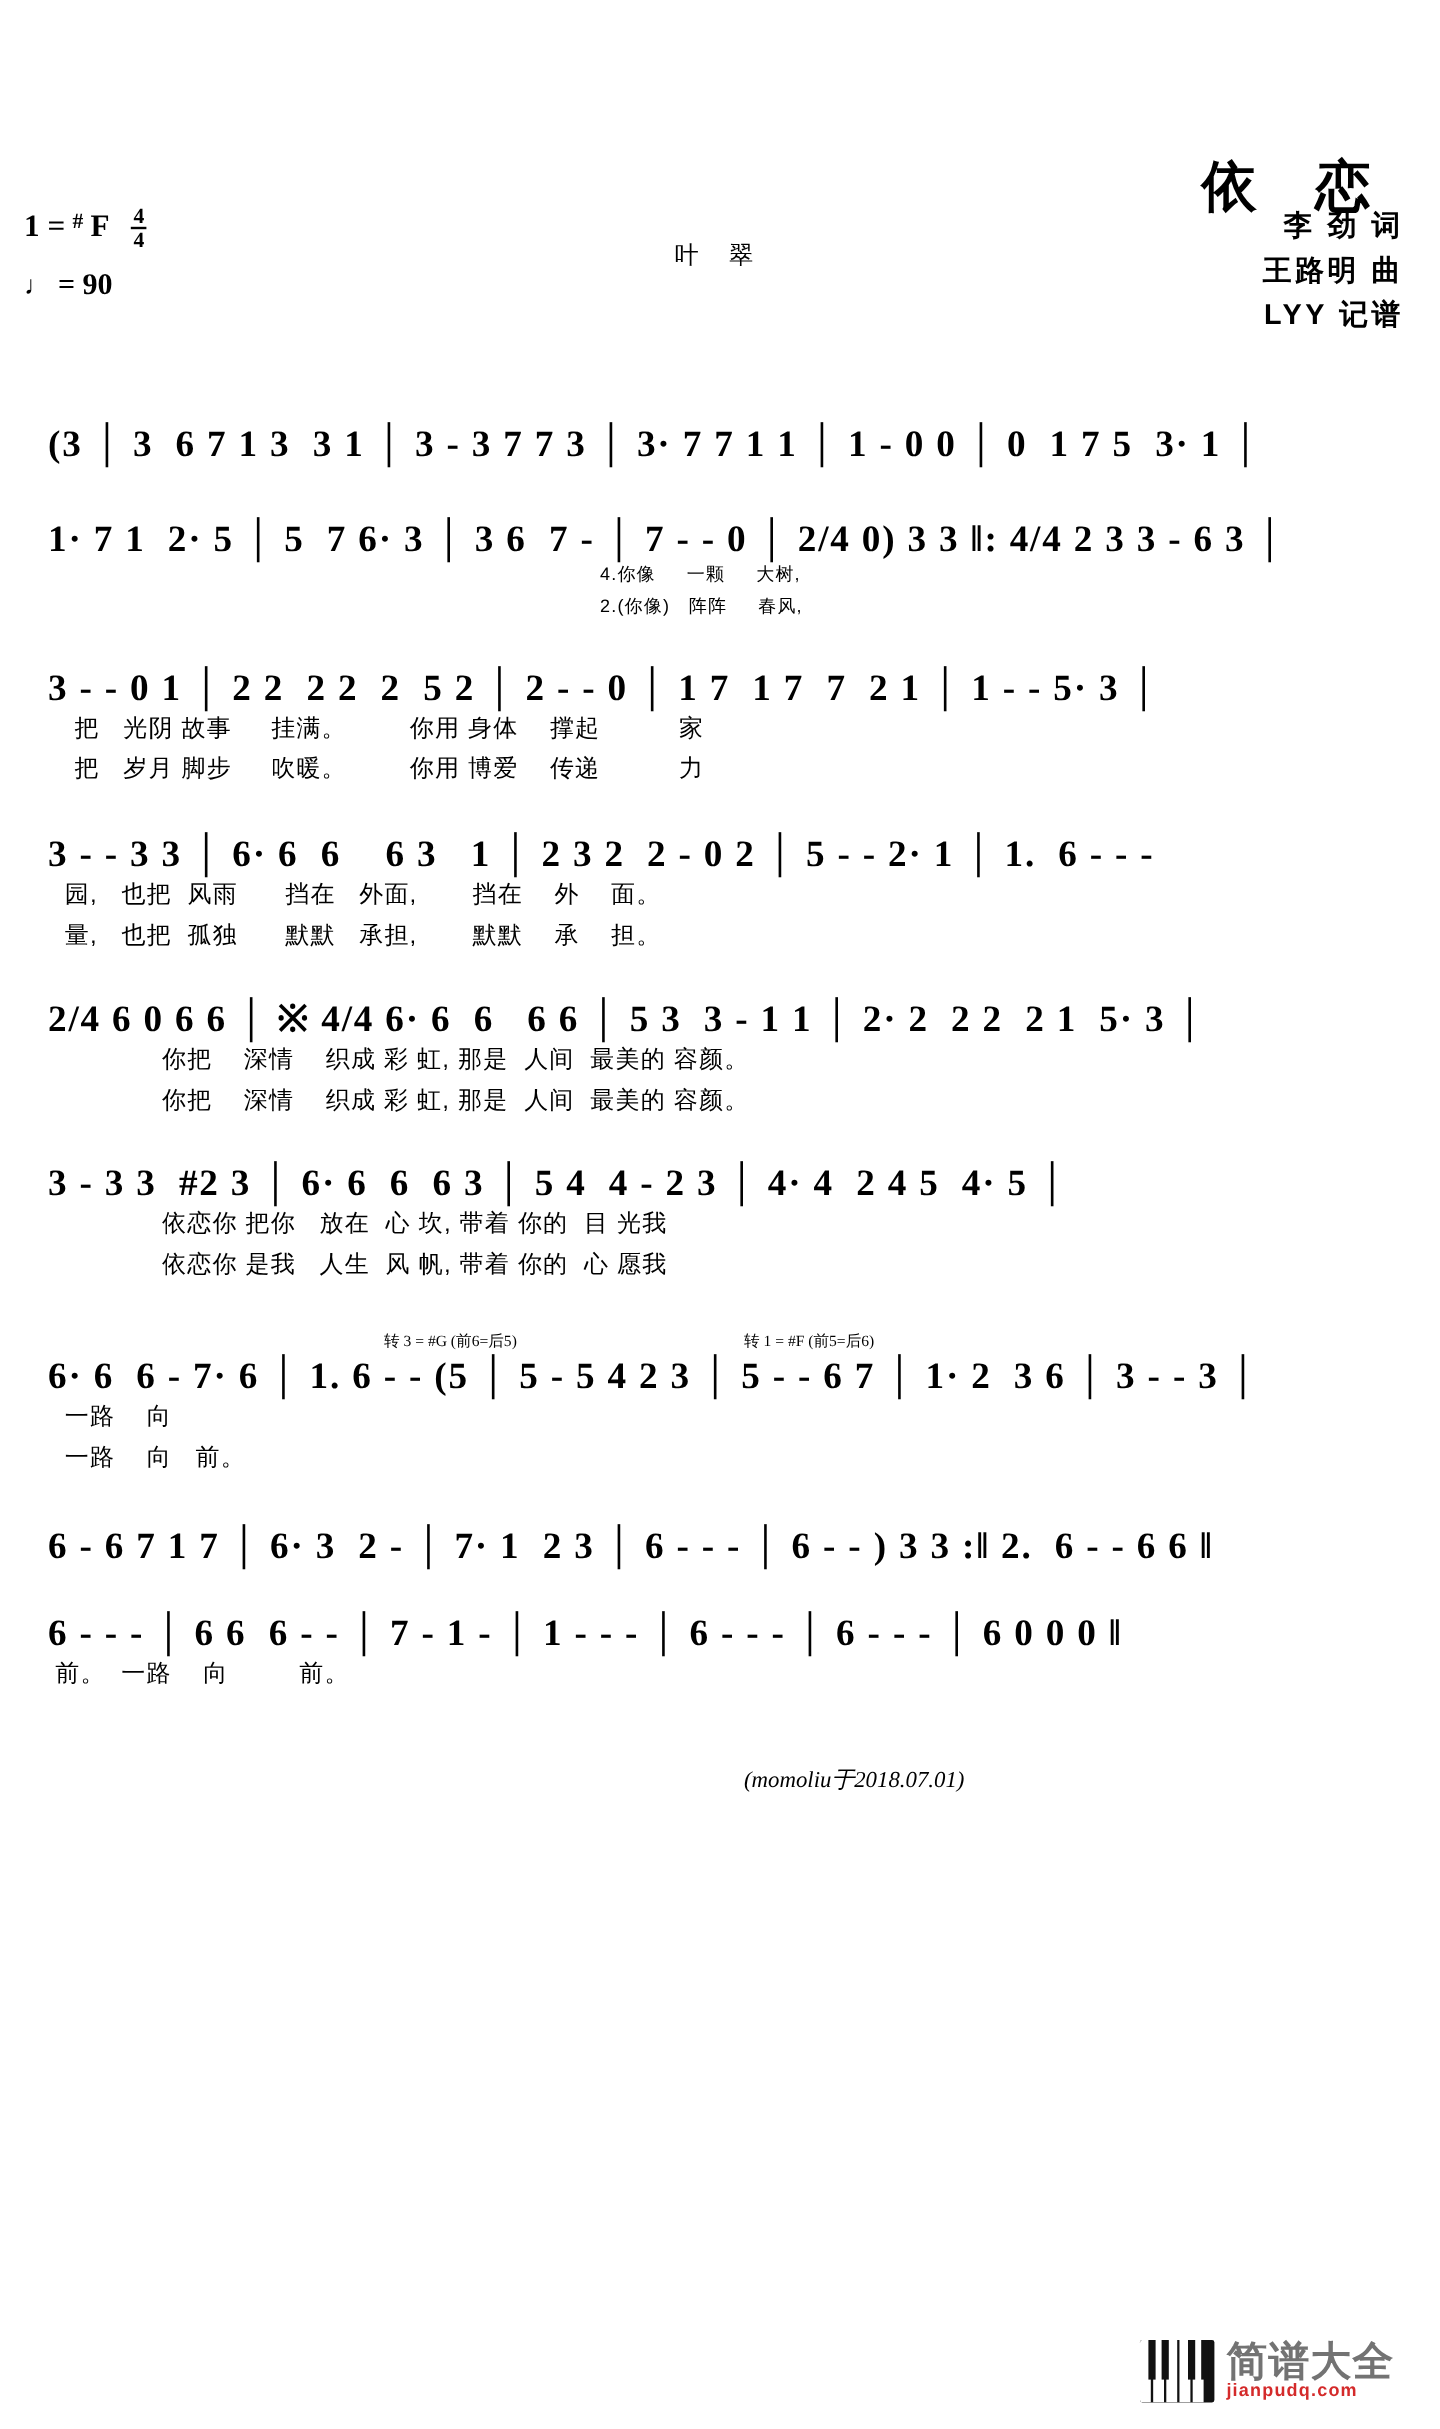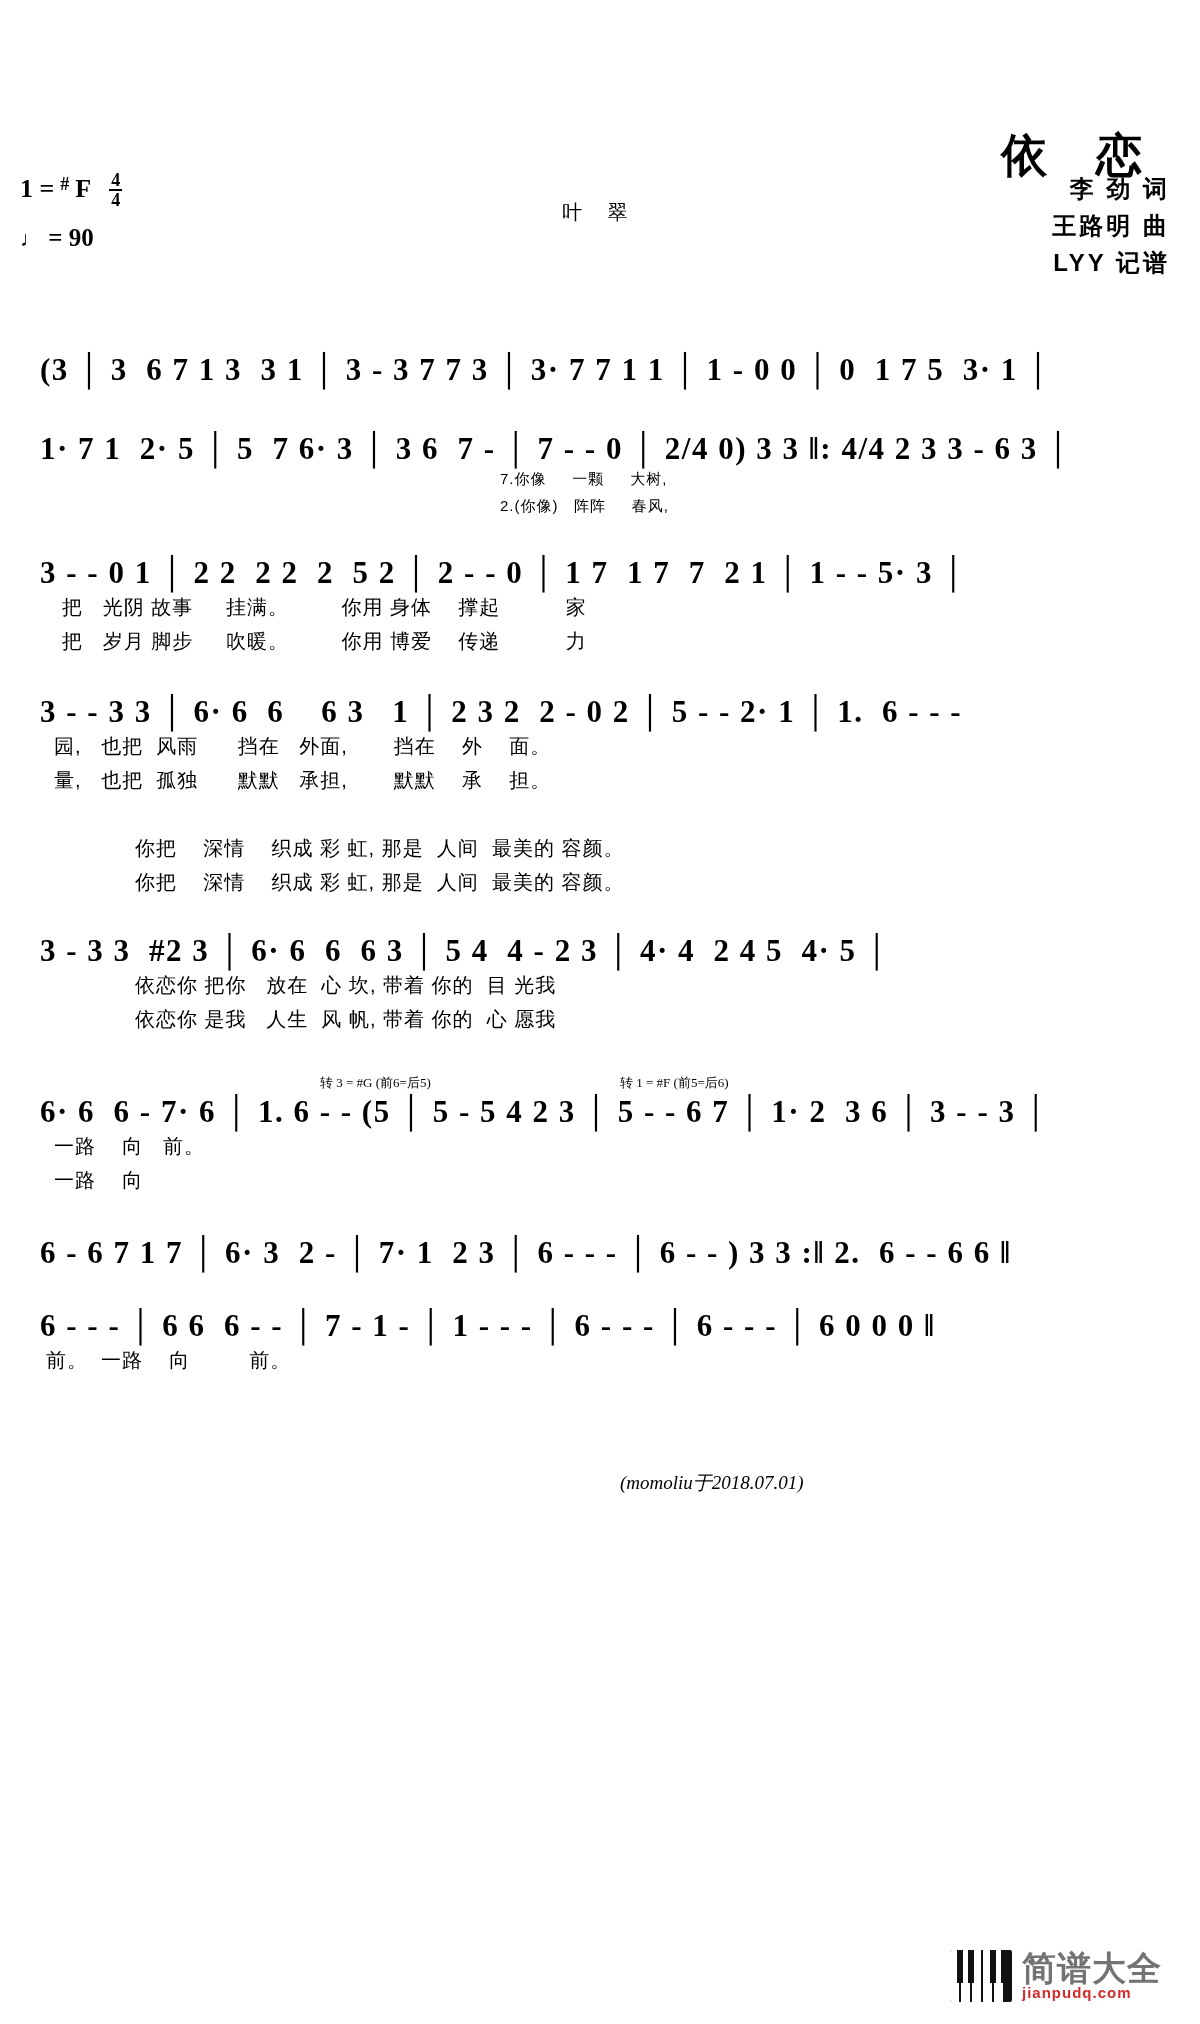--- a/index.html
+++ b/index.html
@@ -162,55 +162,56 @@
       <div>LYY 记谱</div>
     </div>
   </div>
 
   <div class="line" style="margin-top:18px;">
     <div class="notes">(3 │ 3  6 7 1 3  3 1 │ 3 - 3 7 7 3 │ 3· 7 7 1 1 │ 1 - 0 0 │ 0  1 7 5  3· 1 │</div>
   </div>
 
   <div class="line" style="margin-top:48px;">
     <div class="notes">1· 7 1  2· 5 │ 5  7 6· 3 │ 3 6  7 - │ 7 - - 0 │ 2/4 0) 3 3 ‖: 4/4 2 3 3 - 6 3 │</div>
-    <div class="lyrics small" style="margin-left:460px;">7.你像     一颗     大树,</div>
+    <div class="lyrics small" style="margin-left:460px;">4.你像     一颗     大树,</div>
     <div class="lyrics small" style="margin-left:460px;">2.(你像)   阵阵     春风,</div>
   </div>
 
   <div class="line" style="margin-top:40px;">
     <div class="notes">3 - - 0 1 │ 2 2  2 2  2  5 2 │ 2 - - 0 │ 1 7  1 7  7  2 1 │ 1 - - 5· 3 │</div>
     <div class="lyrics" style="margin-left:22px;">把   光阴 故事     挂满。        你用 身体    撑起          家</div>
     <div class="lyrics" style="margin-left:22px;">把   岁月 脚步     吹暖。        你用 博爱    传递          力</div>
   </div>
 
   <div class="line" style="margin-top:40px;">
     <div class="notes">3 - - 3 3 │ 6· 6  6    6 3   1 │ 2 3 2  2 - 0 2 │ 5 - - 2· 1 │ 1.  6 - - -</div>
     <div class="lyrics" style="margin-left:14px;">园,   也把  风雨      挡在   外面,       挡在    外    面。</div>
     <div class="lyrics" style="margin-left:14px;">量,   也把  孤独      默默   承担,       默默    承    担。</div>
   </div>
 
   <div class="line" style="margin-top:38px;">
+    <div class="notes">2/4 6 0 6 6 │ ※ 4/4 6· 6  6   6 6 │ 5 3  3 - 1 1 │ 2· 2  2 2  2 1  5· 3 │</div>
     <div class="lyrics" style="margin-left:95px;">你把    深情    织成 彩 虹, 那是  人间  最美的 容颜。</div>
     <div class="lyrics" style="margin-left:95px;">你把    深情    织成 彩 虹, 那是  人间  最美的 容颜。</div>
   </div>
 
   <div class="line" style="margin-top:38px;">
     <div class="notes">3 - 3 3  #2 3 │ 6· 6  6  6 3 │ 5 4  4 - 2 3 │ 4· 4  2 4 5  4· 5 │</div>
     <div class="lyrics" style="margin-left:95px;">依恋你 把你   放在  心 坎, 带着 你的  目 光我</div>
     <div class="lyrics" style="margin-left:95px;">依恋你 是我   人生  风 帆, 带着 你的  心 愿我</div>
   </div>
 
   <div class="line" style="margin-top:40px;">
     <div style="position:relative;height:22px;">
       <span class="tiny" style="position:absolute;left:280px;top:0;">转 3 = #G (前6=后5)</span>
       <span class="tiny" style="position:absolute;left:580px;top:0;">转 1 = #F (前5=后6)</span>
     </div>
     <div class="notes">6· 6  6 - 7· 6 │ 1. 6 - - (5 │ 5 - 5 4 2 3 │ 5 - - 6 7 │ 1· 2  3 6 │ 3 - - 3 │</div>
+    <div class="lyrics" style="margin-left:14px;">一路    向</div>
     <div class="lyrics" style="margin-left:14px;">一路    向   前。</div>
-    <div class="lyrics" style="margin-left:14px;">一路    向</div>
   </div>
 
   <div class="line" style="margin-top:42px;">
     <div class="notes">6 - 6 7 1 7 │ 6· 3  2 - │ 7· 1  2 3 │ 6 - - - │ 6 - - ) 3 3 :‖ 2.  6 - - 6 6 ‖</div>
   </div>
 
   <div class="line" style="margin-top:42px;">
     <div class="notes">6 - - - │ 6 6  6 - - │ 7 - 1 - │ 1 - - - │ 6 - - - │ 6 - - - │ 6 0 0 0 ‖</div>
     <div class="lyrics" style="margin-left:6px;">前。  一路    向         前。</div>
   </div>

